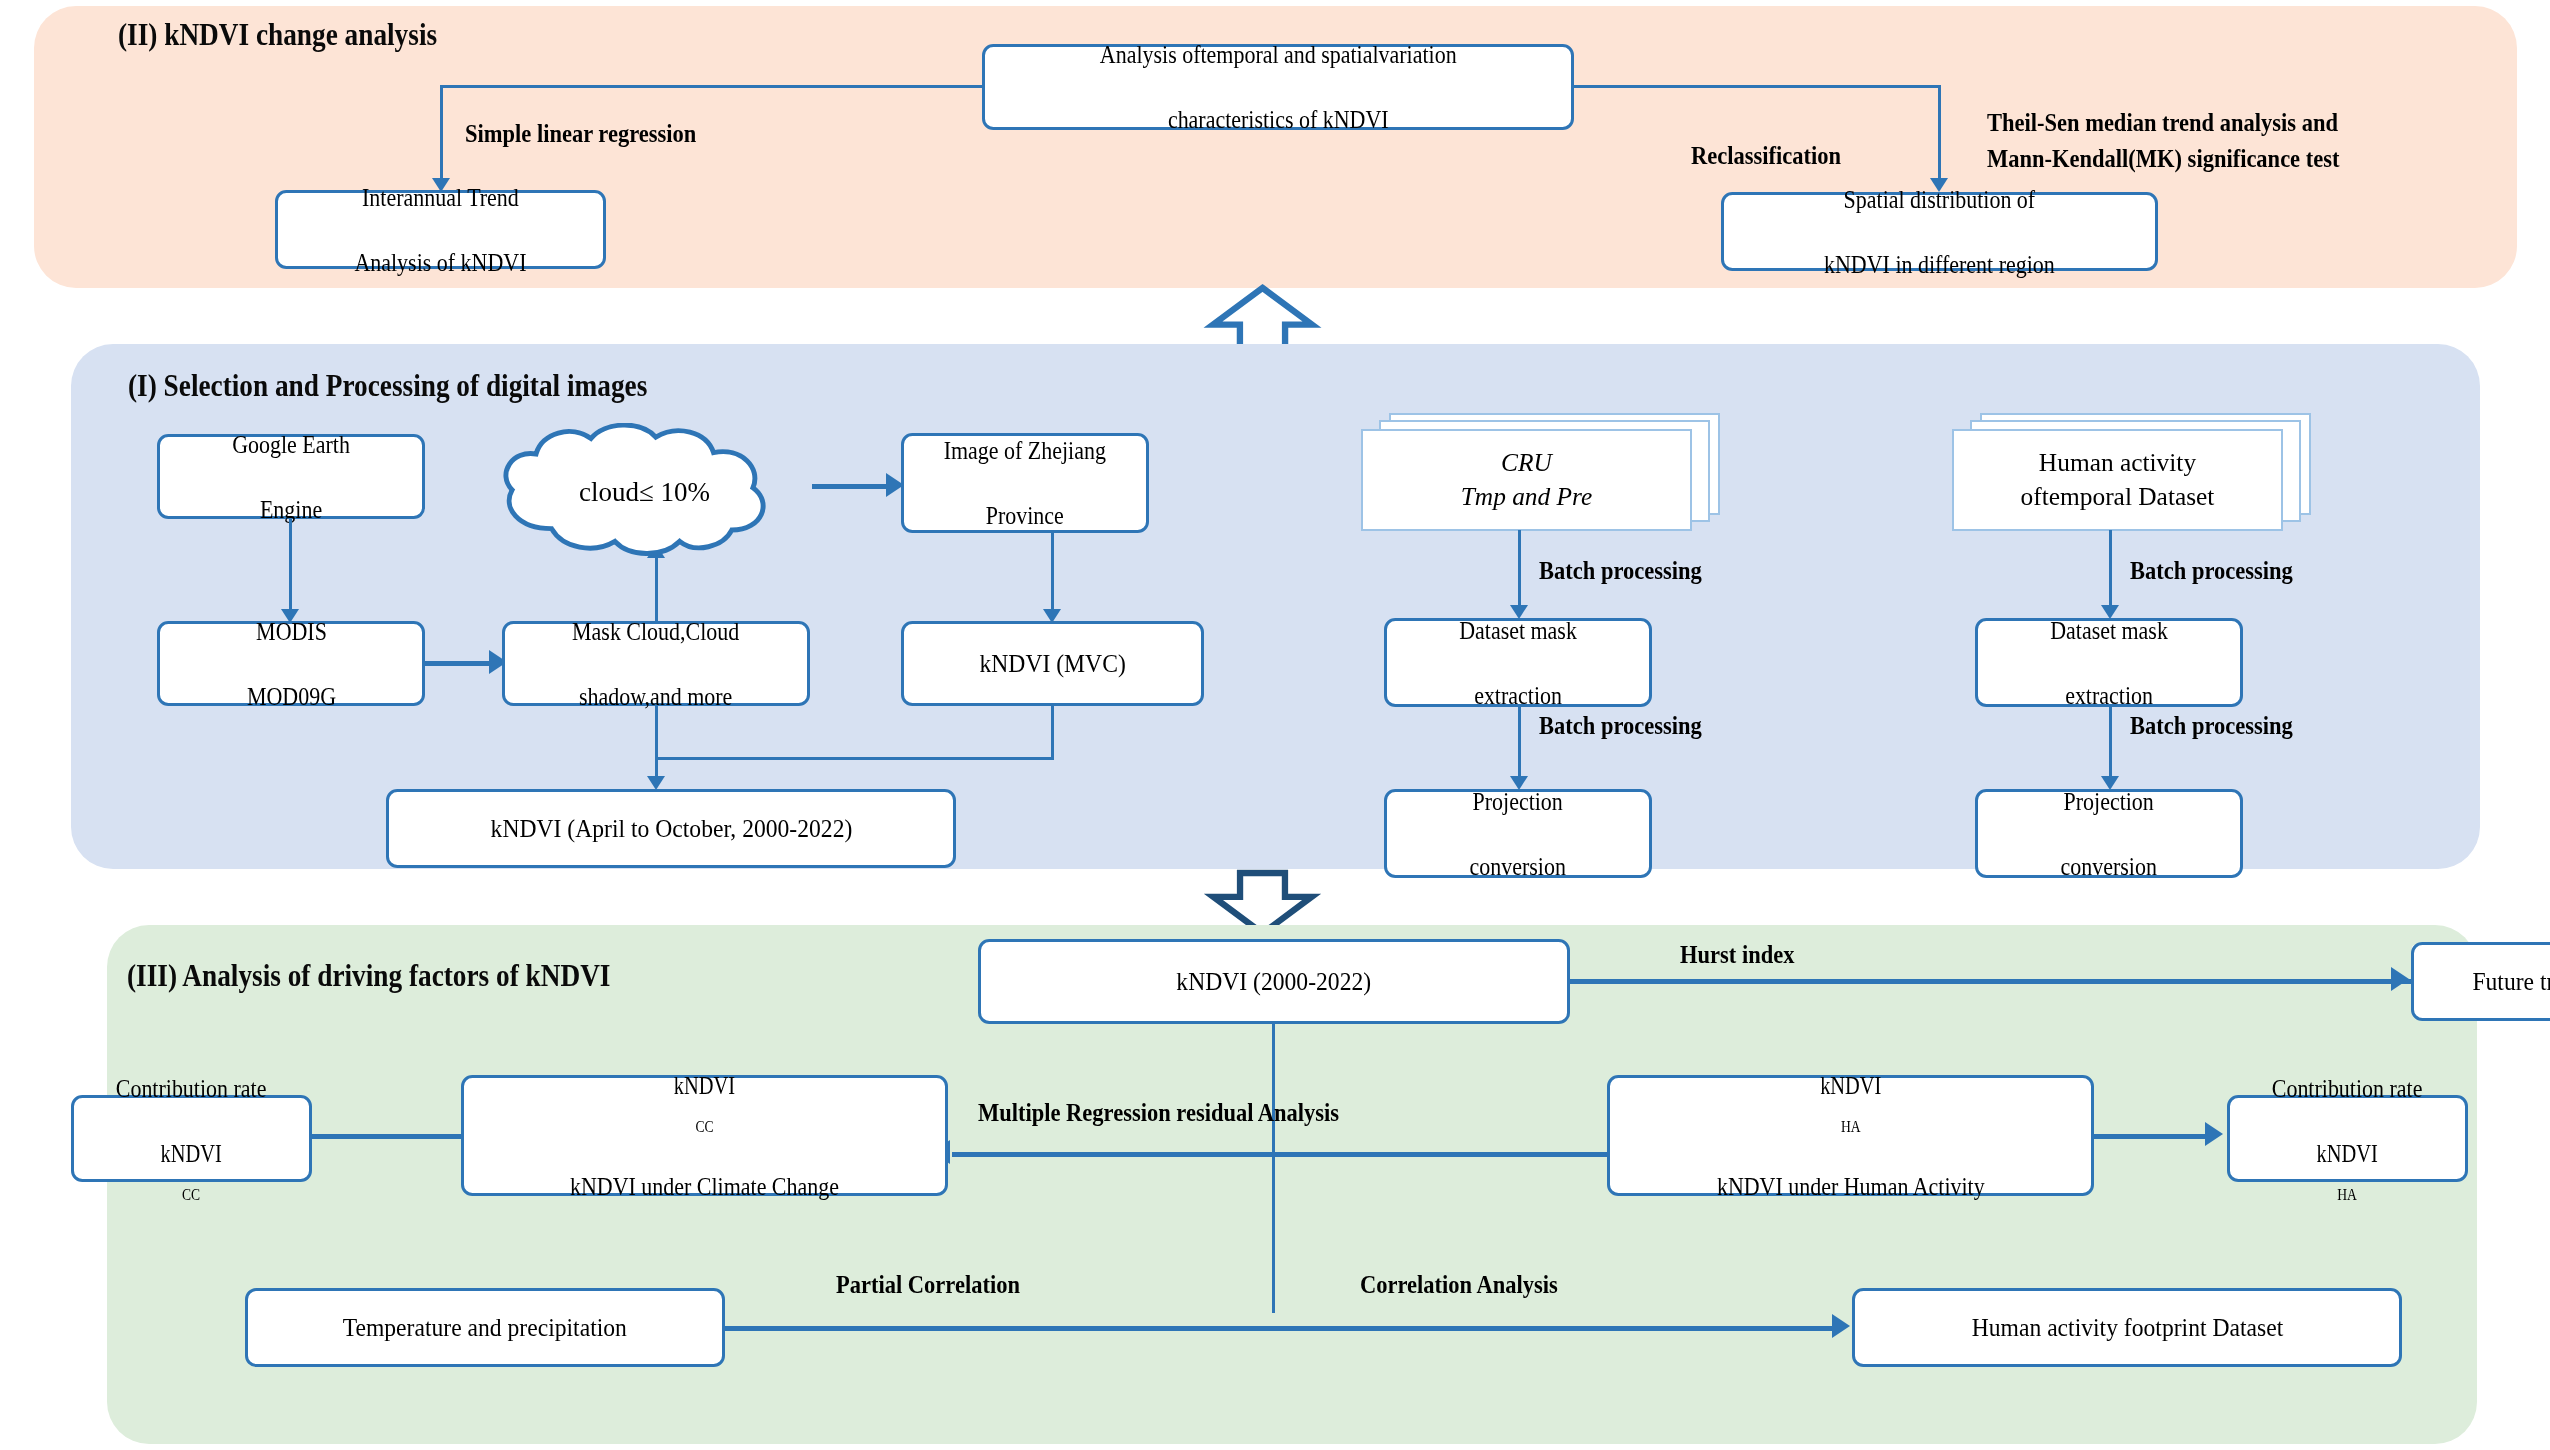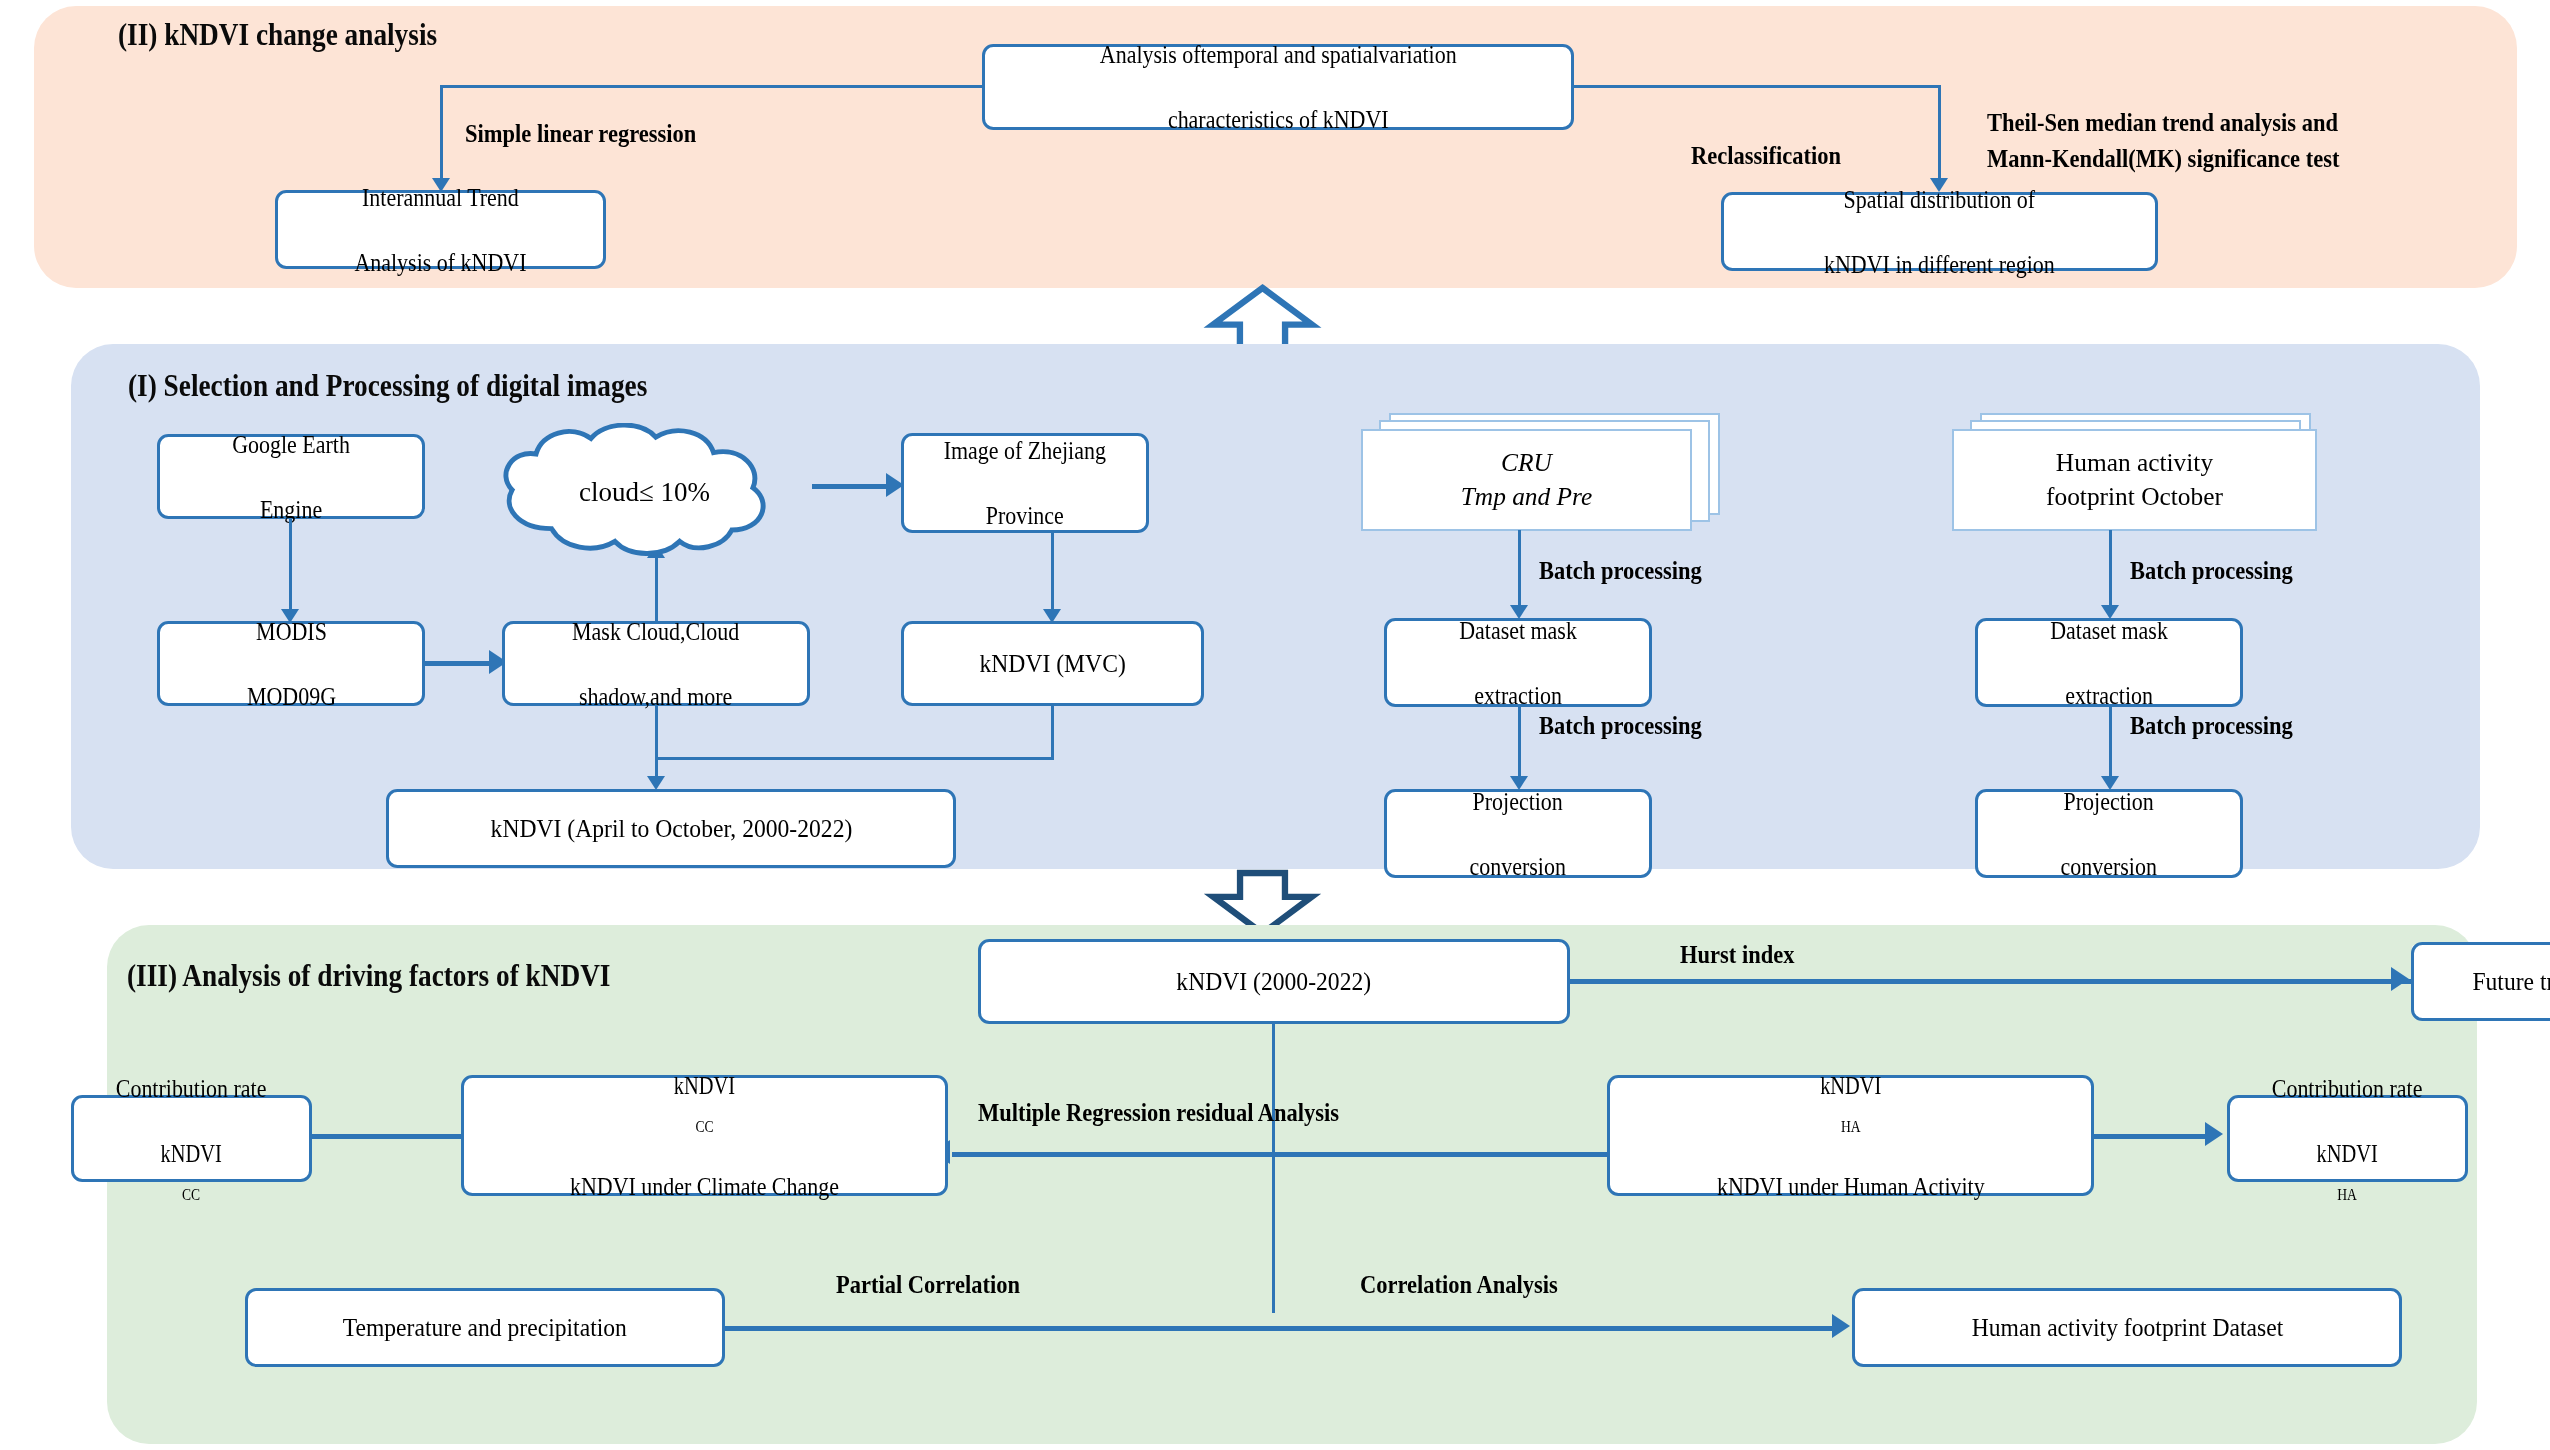--- a/index.html
+++ b/index.html
@@ -207,24 +207,24 @@
 <div class="node" id="i-cru-proj" style="left:1384px;top:789px;width:268px;height:89px;">
   <span>
     <span>Projection</span><br>
     <span>conversion</span>
   </span>
 </div>
 
 <div class="stack" style="left:1952px;top:413px;width:395px;height:126px;">
   <div class="sheet" style="left:28px;top:0px;width:331px;height:102px;"></div>
   <div class="sheet" style="left:18.3px;top:7px;width:331px;height:102px;"></div>
-  <div class="front" style="left:0px;top:15.5px;width:365px;height:102px;">
+  <div class="front" style="left:0px;top:15.5px;width:331px;height:102px;">
     <span>
       <span>Human activity</span><br>
-      <span>footprint October</span>
+      <span>oftemporal Dataset</span>
     </span>
   </div>
 </div>
 <div class="ln v" style="left:2109px;top:530px;height:78px;"></div>
 <div class="arrow ar-down" style="left:2101px;top:605px;"></div>
 <div class="elabel" style="left:2130px;top:557px;">Batch processing</div>
 
 <div class="node" id="i-haf-mask" style="left:1975px;top:618px;width:268px;height:89px;">
   <span>
     <span>Dataset mask</span><br>

